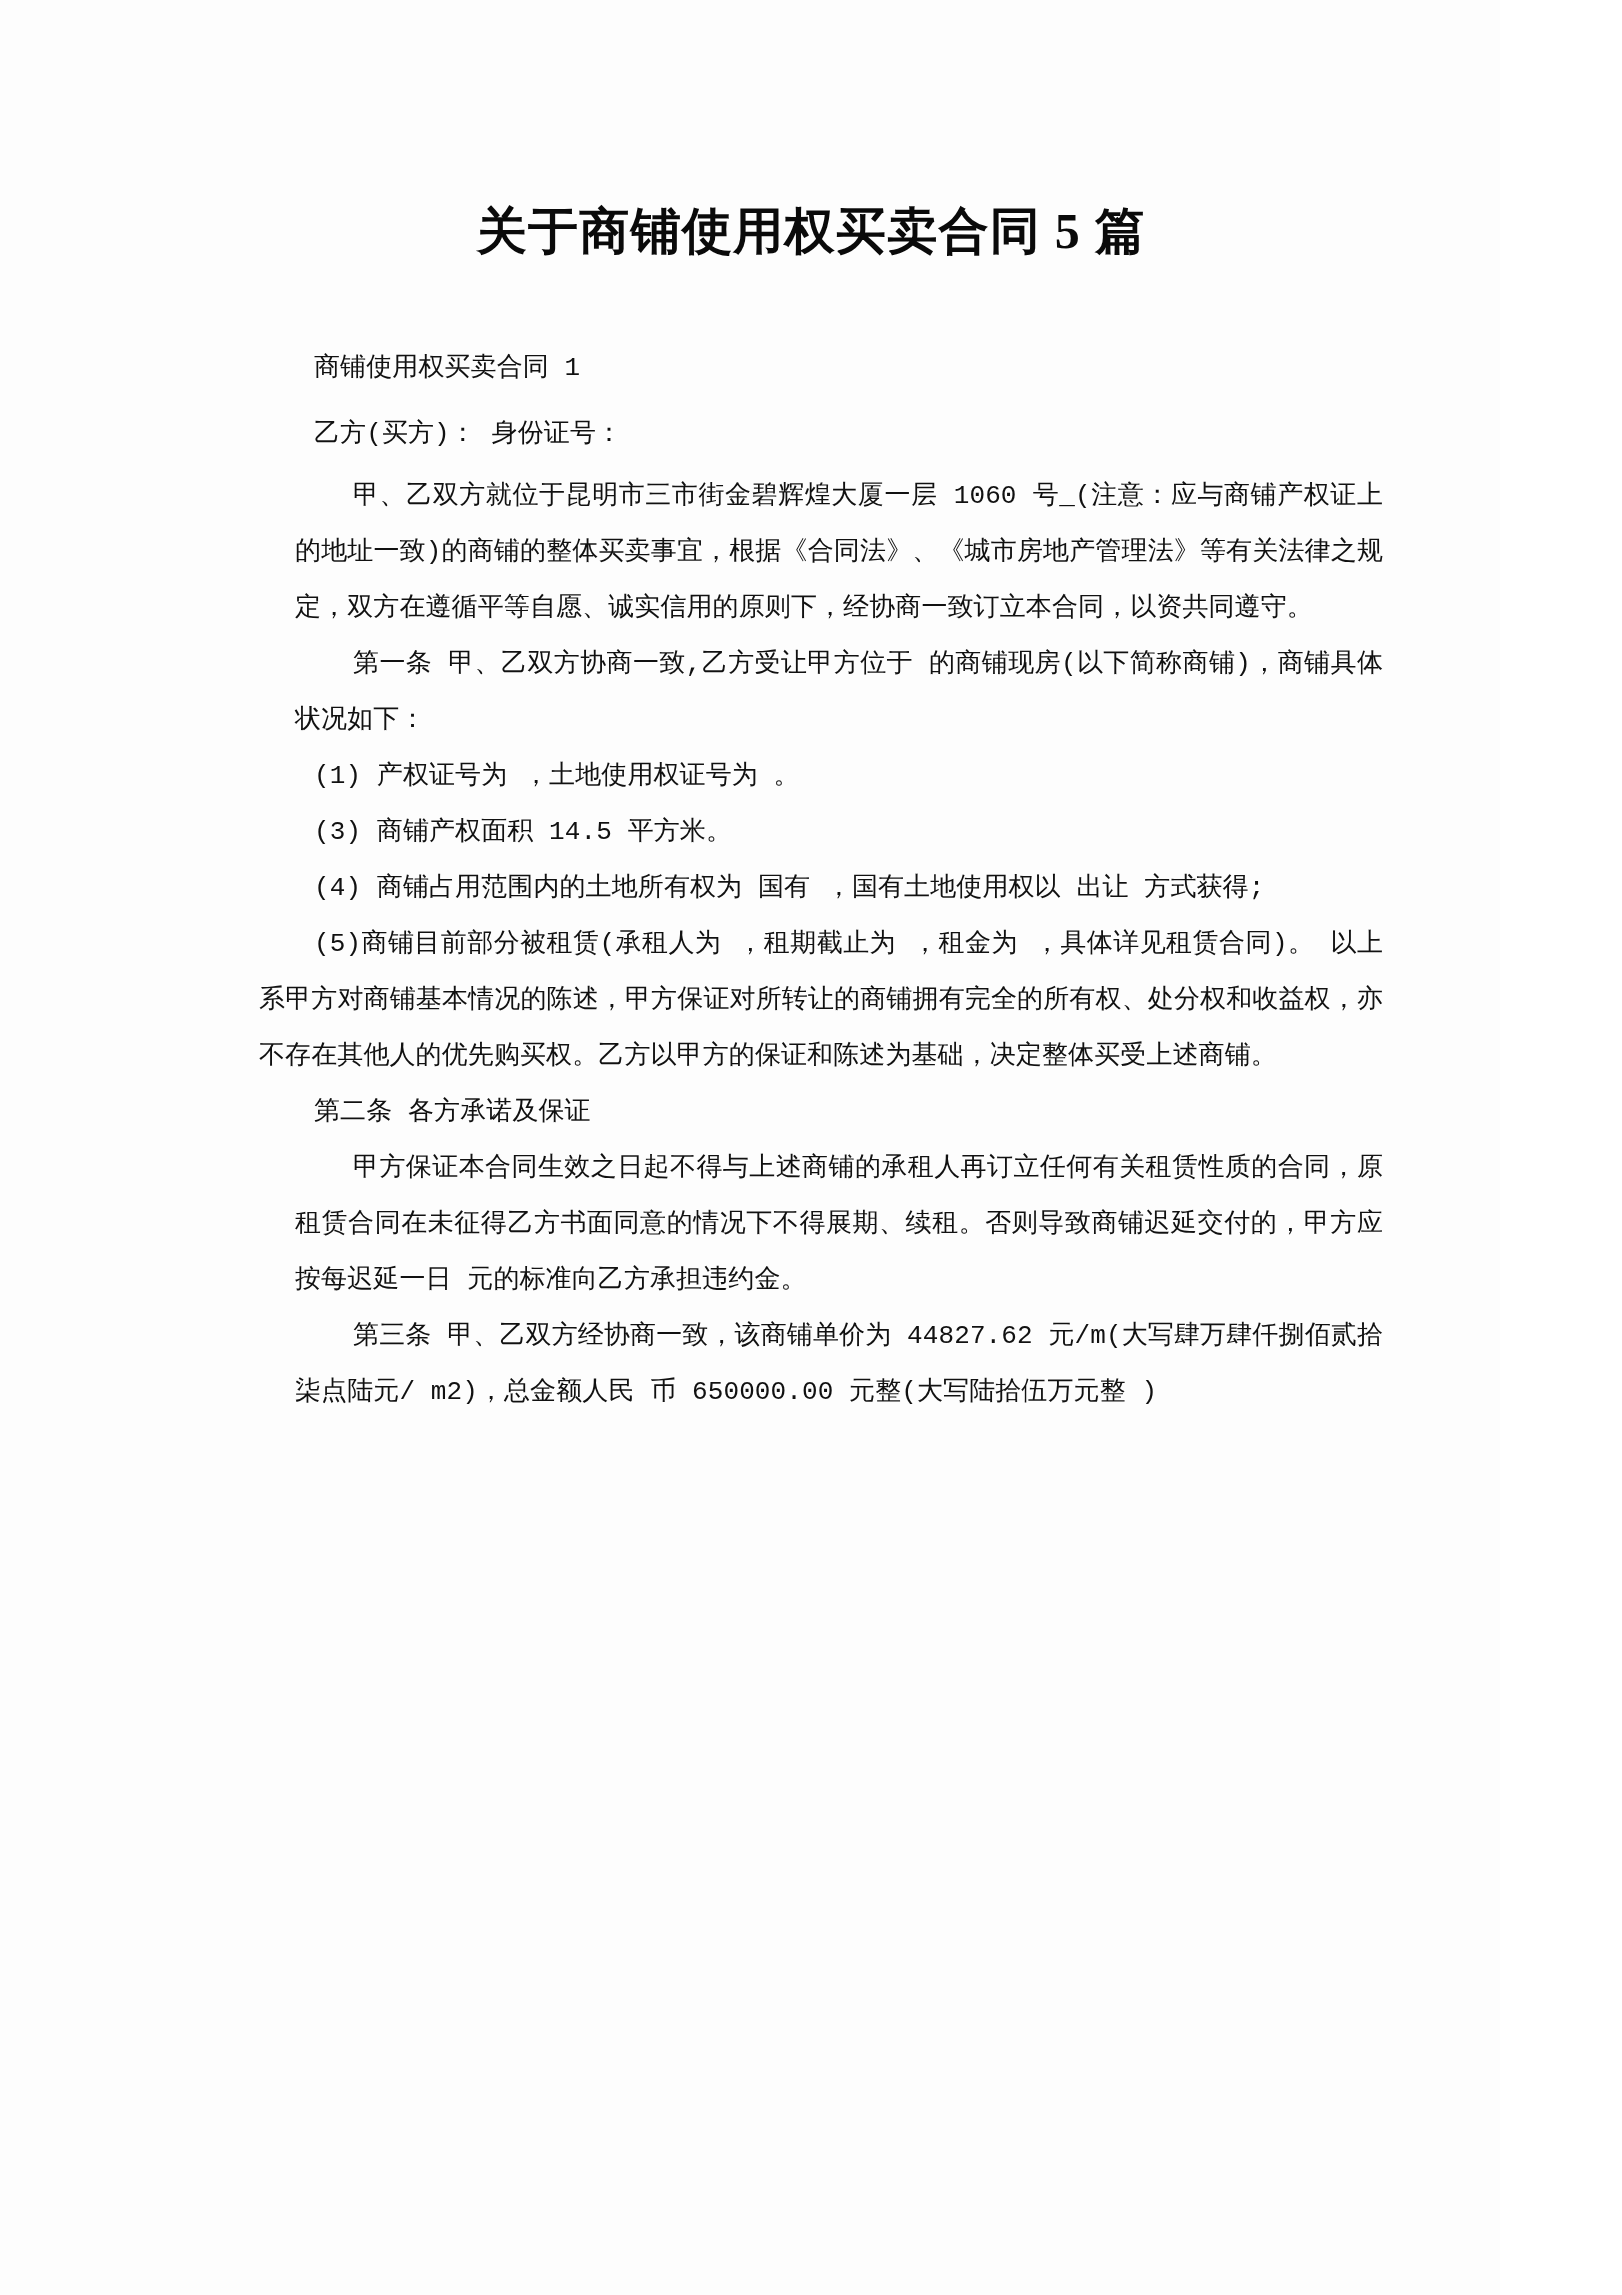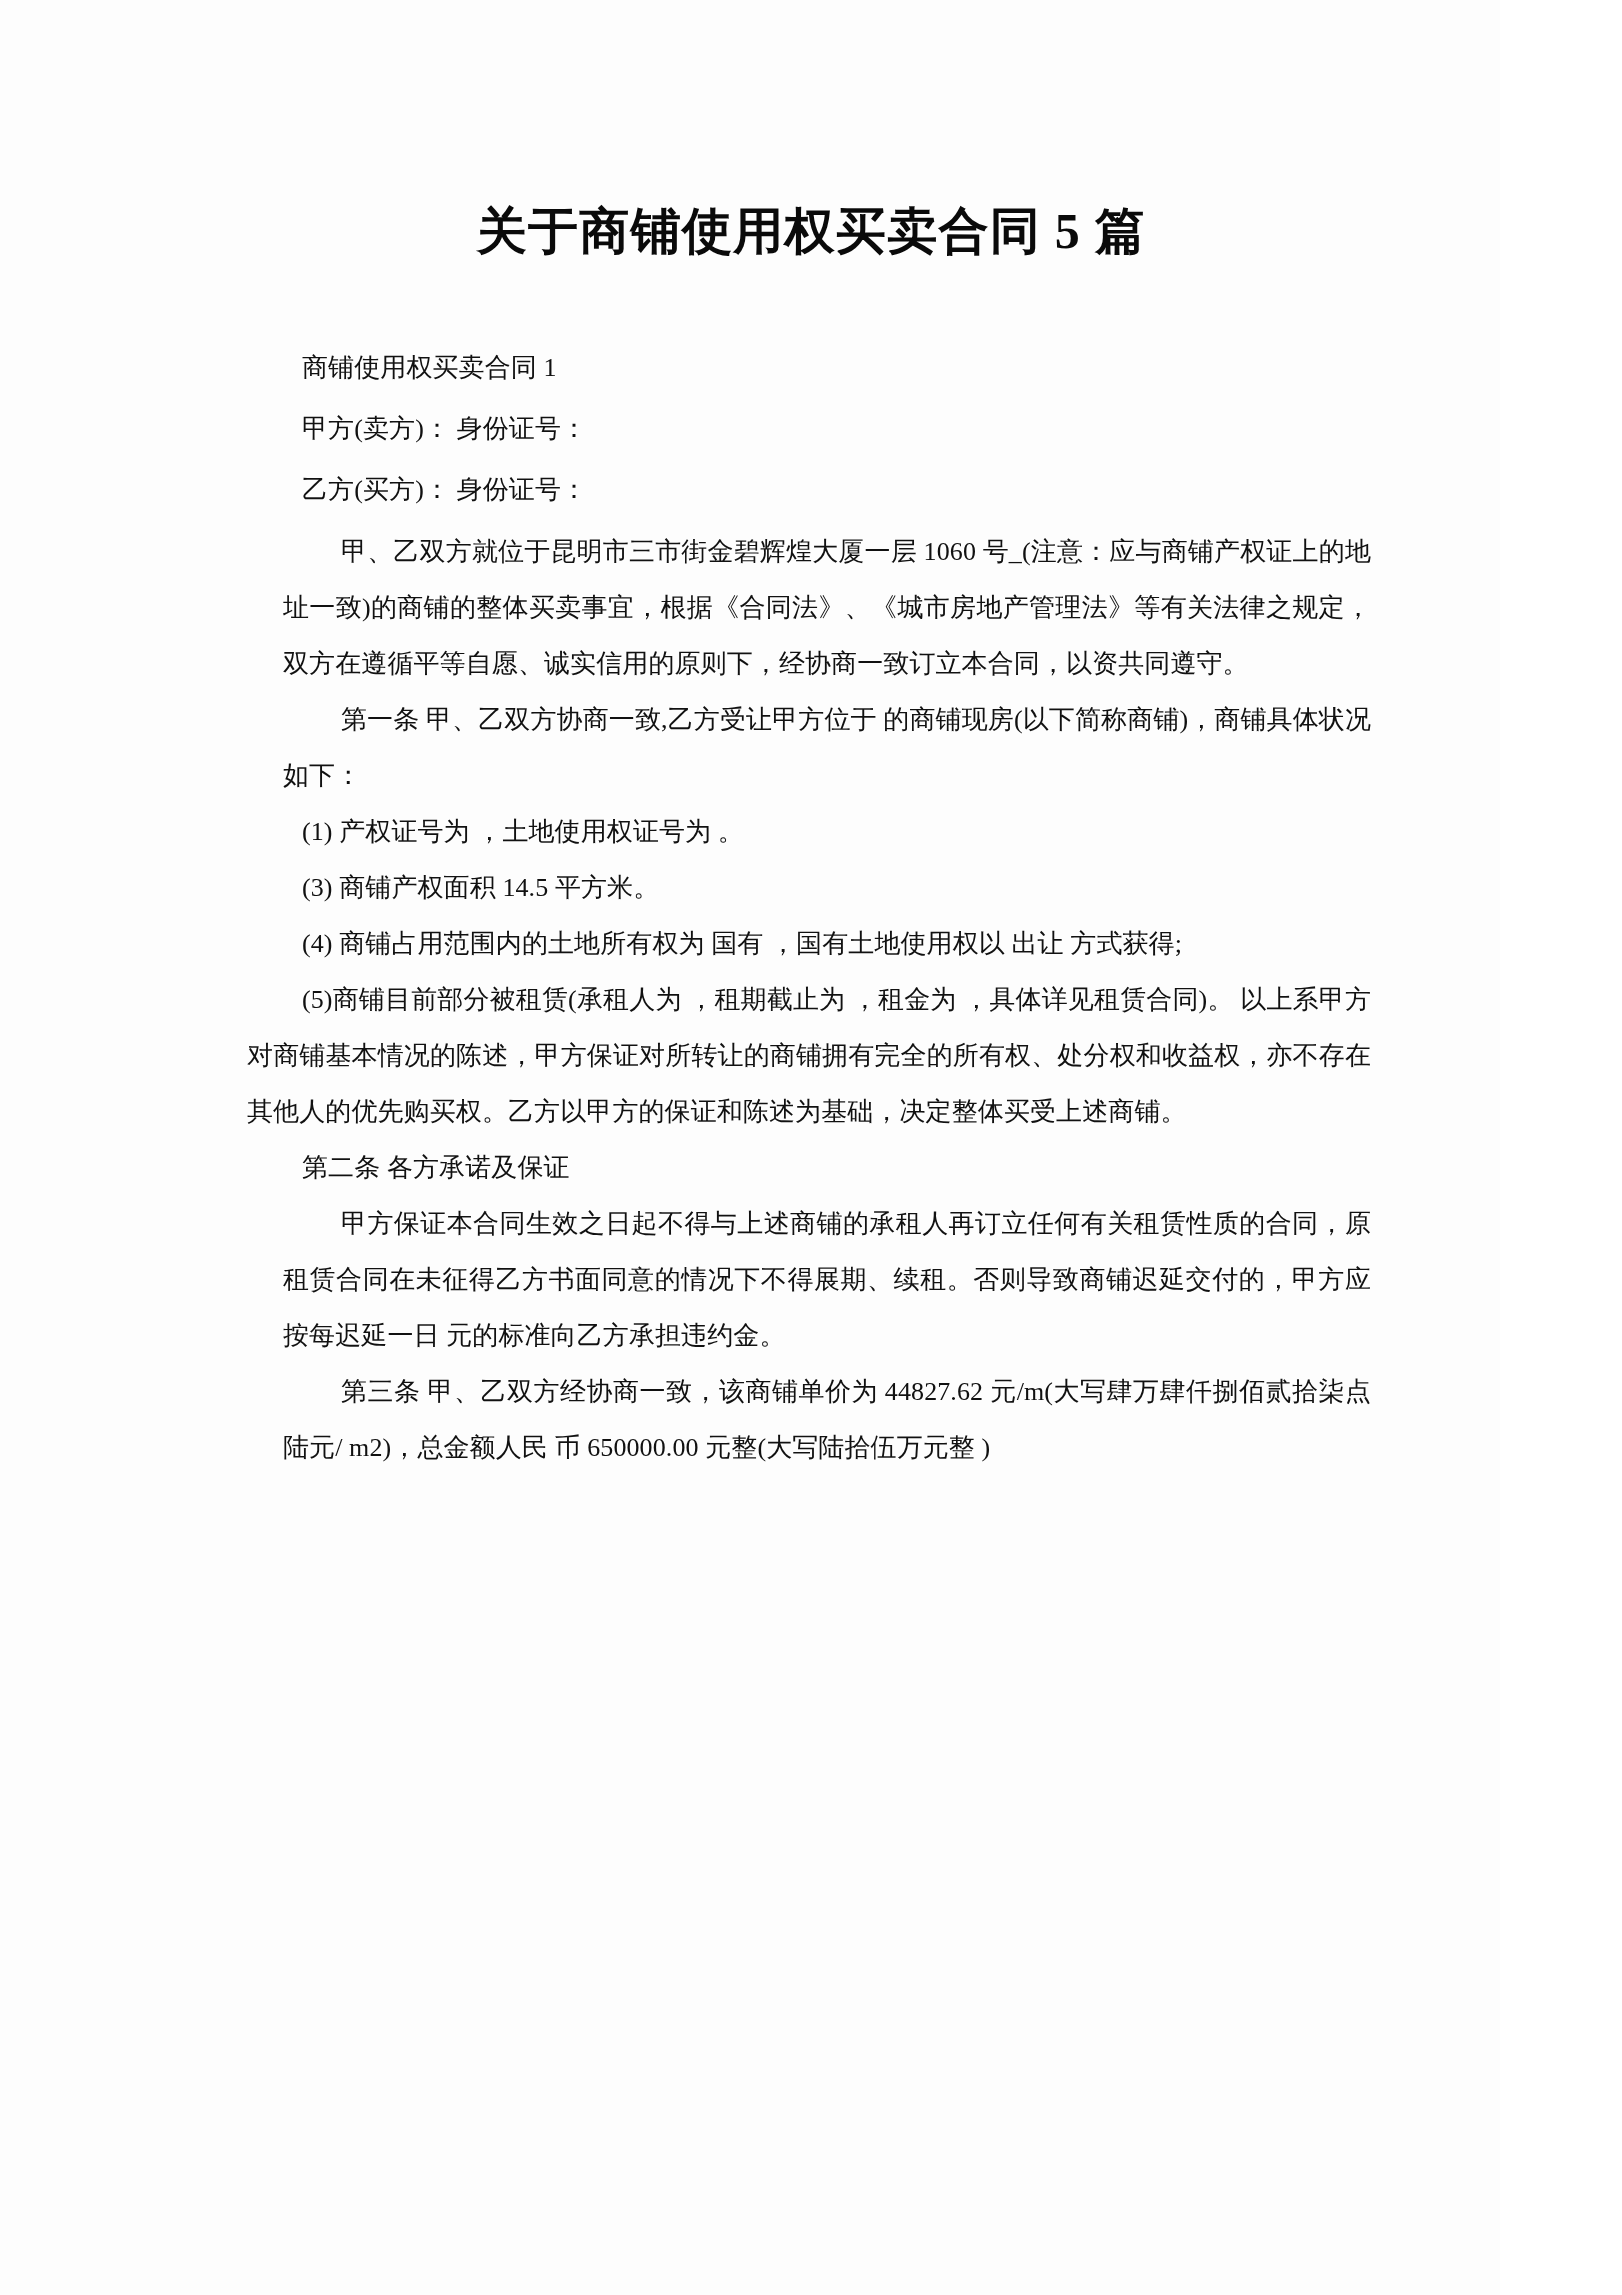--- a/index.html
+++ b/index.html
@@ -38,23 +38,24 @@
     font-size: 50px;
     line-height: 65px;
     letter-spacing: 1.3px;
     color: #0a0a0a;
     white-space: nowrap;
   }
 
   
   .body-col {
     position: absolute;
-    left: 247px;
+    left: 259px;
     top: 340px;
     width: 1124px;
+    font-family: Liberation Mono, monospace;
   }
 
   .para {
     font-size: 26px;
     line-height: 56px;
     text-align: justify;
     text-justify: inter-character;
     text-align-last: left;
     color: #111111;
     margin: 0;
@@ -79,21 +80,20 @@
 <div class="page">
 
   <h1 class="doc-title">关于商铺使用权买卖合同 5 篇</h1>
 
   <div class="body-col">
 
     <p class="para indent-small">商铺使用权买卖合同 1</p>
 
     <div class="spacer-sm"></div>
 
-    <p class="para indent-small">甲方(卖方)： 身份证号：</p>
 
     <div class="spacer-sm"></div>
 
     <p class="para indent-small">乙方(买方)： 身份证号：</p>
 
     <div class="spacer-sm"></div>
 
     <p class="para indent">甲、乙双方就位于昆明市三市街金碧辉煌大厦一层 1060 号_(注意：应与商铺产权证上的地址一致)的商铺的整体买卖事宜，根据《合同法》、《城市房地产管理法》等有关法律之规定，双方在遵循平等自愿、诚实信用的原则下，经协商一致订立本合同，以资共同遵守。</p>
 
     <p class="para indent">第一条 甲、乙双方协商一致,乙方受让甲方位于 的商铺现房(以下简称商铺)，商铺具体状况如下：</p>

